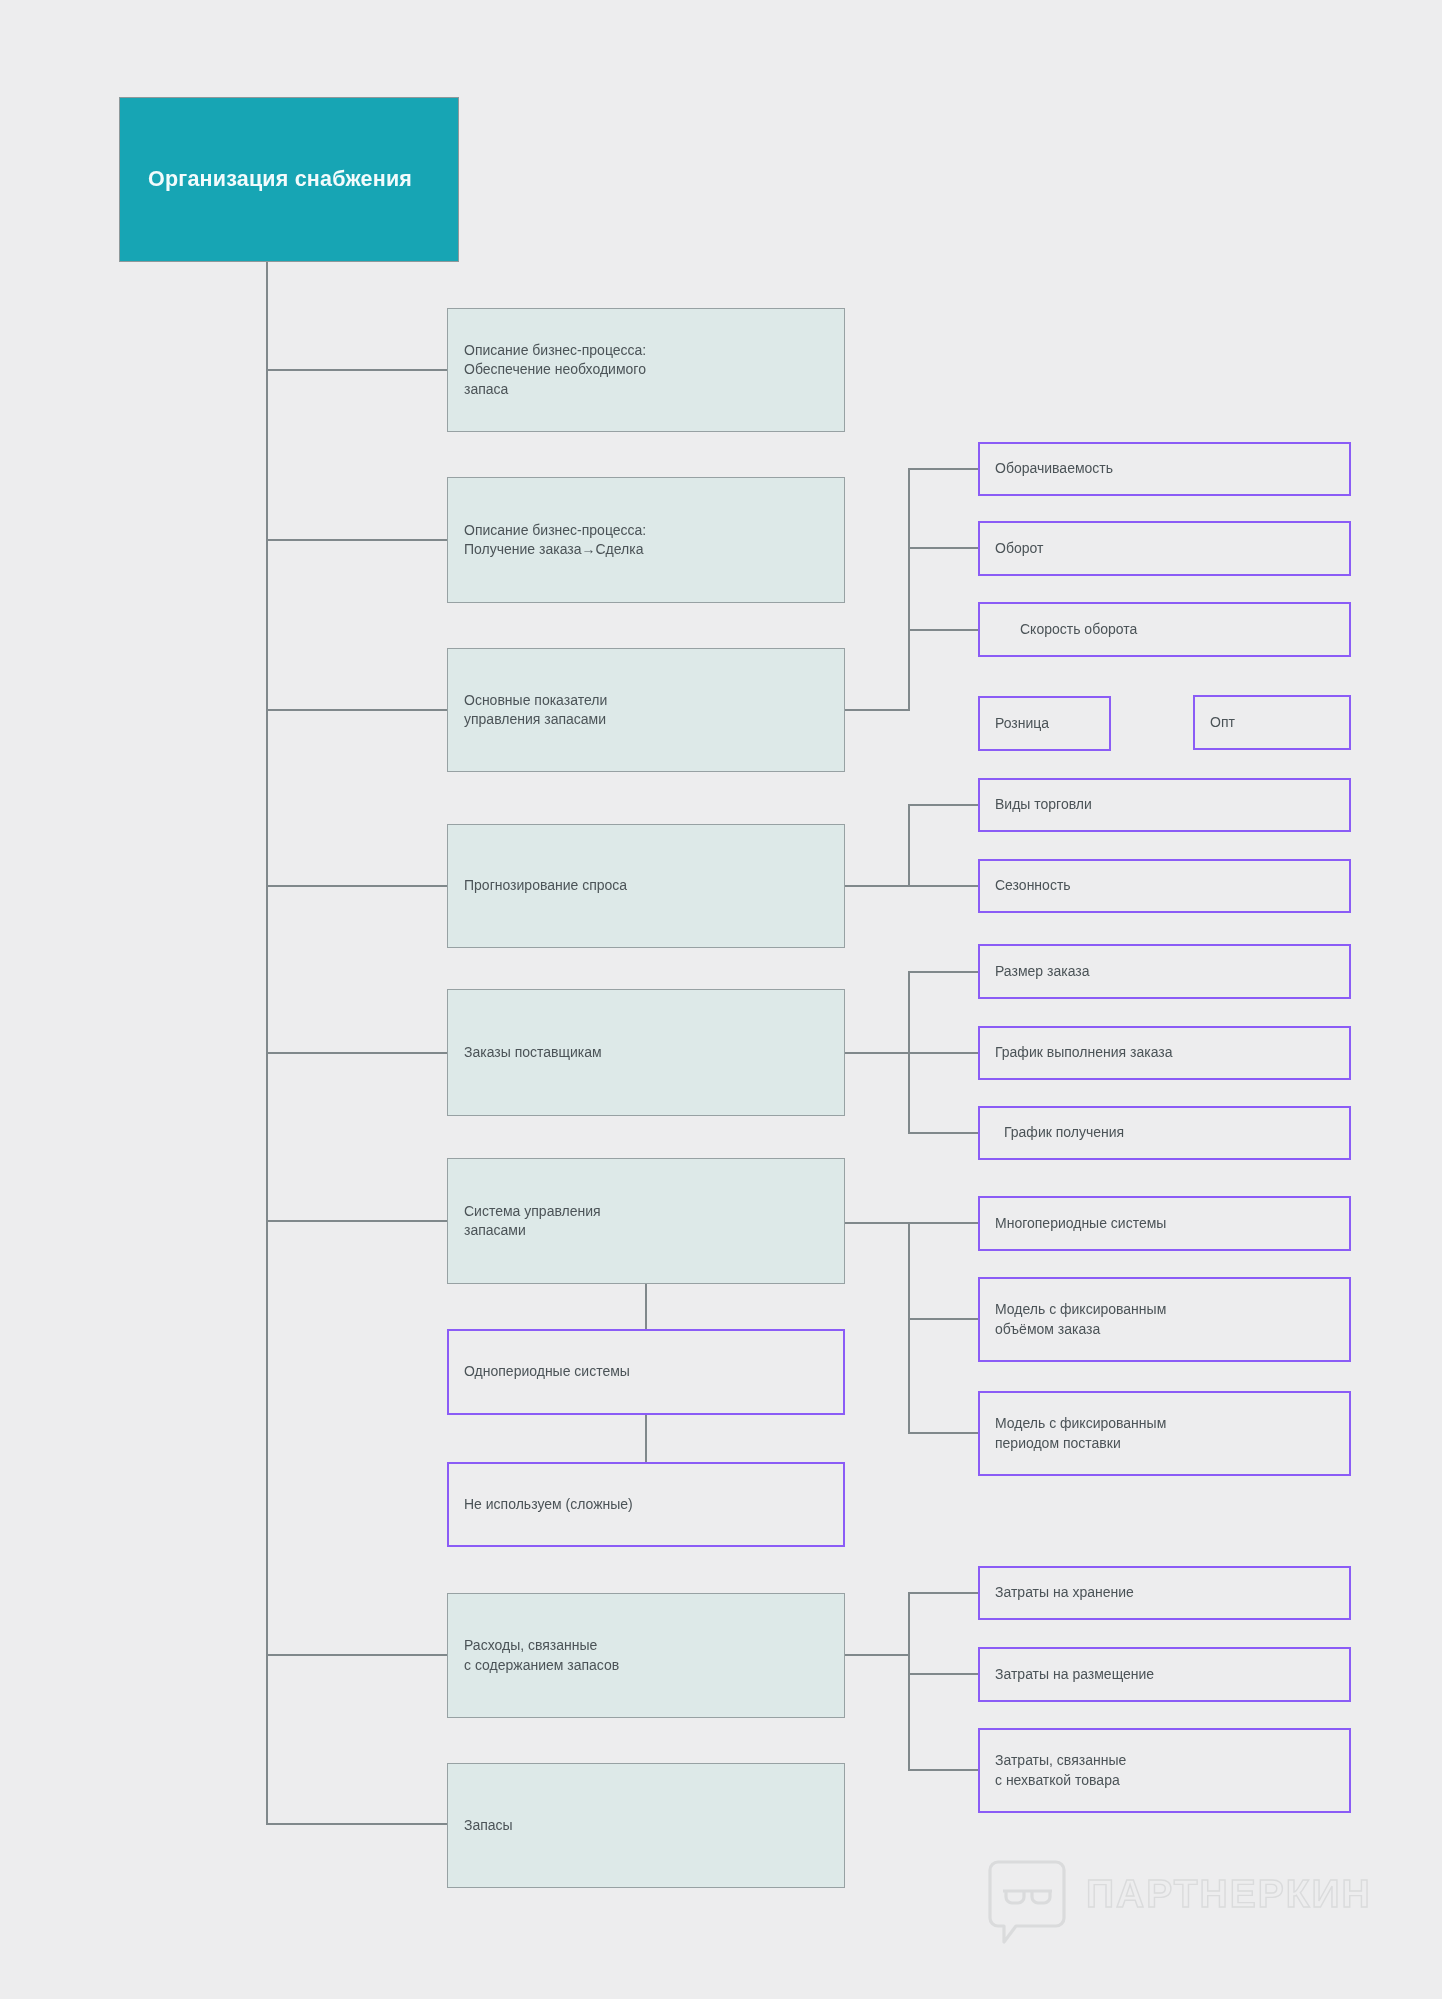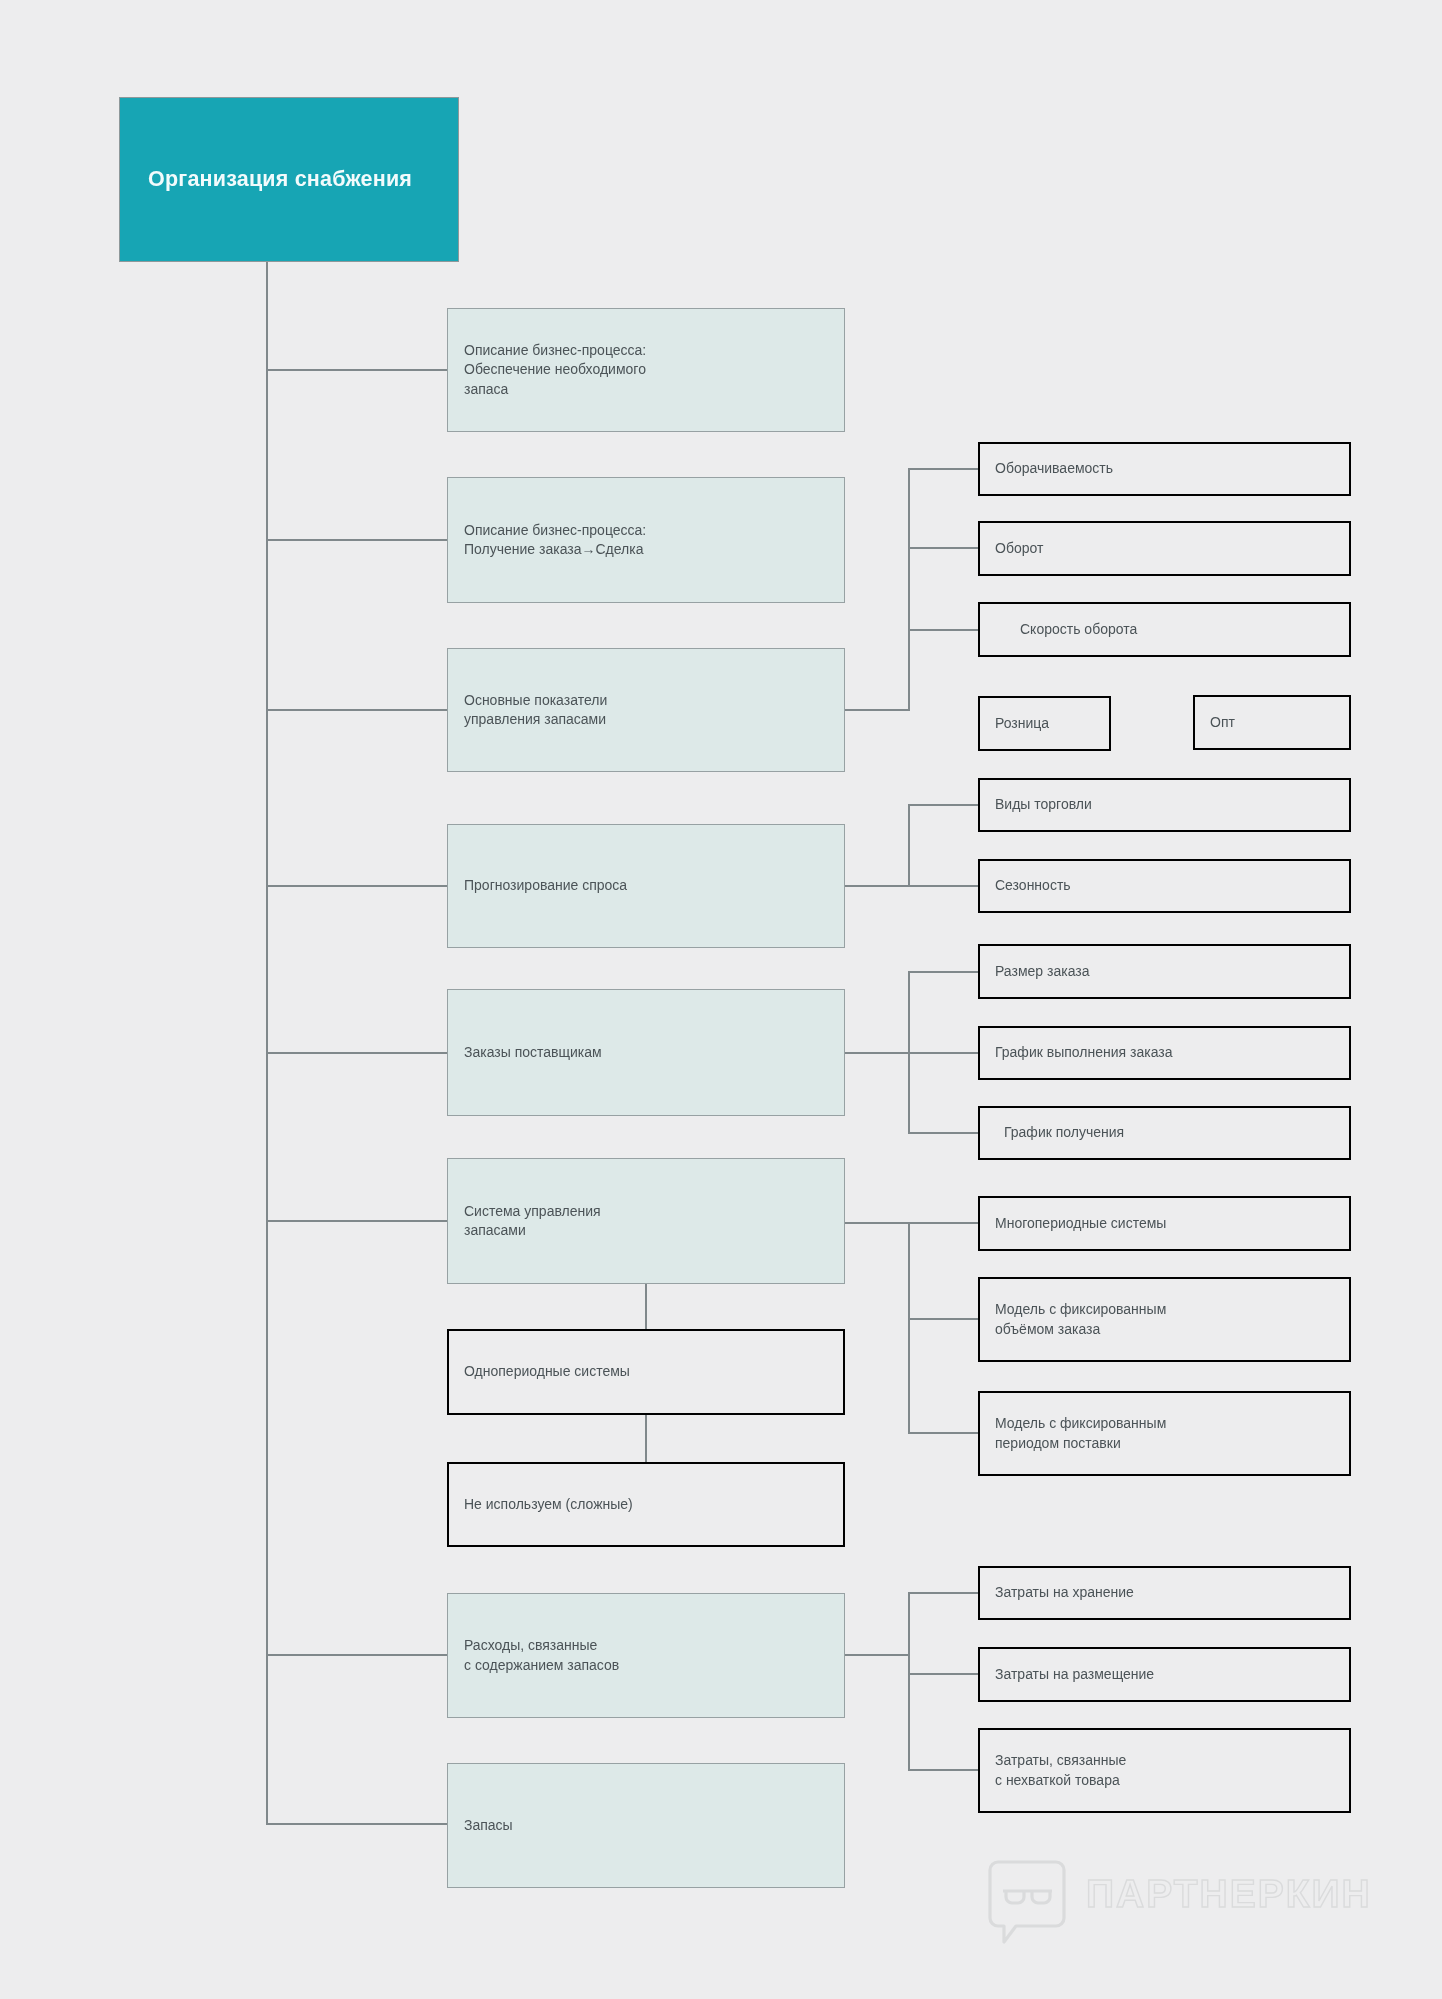--- a/index.html
+++ b/index.html
@@ -8,21 +8,21 @@
   
   .ln{position:absolute;background:#80888b;}
   .h{height:2px;}
   .v{width:2px;}
   
   .box{position:absolute;display:flex;align-items:center;box-sizing:border-box;
        font-size:14px;line-height:1.38;white-space:pre-line;}
   .root{background:#17a5b4;border:1px solid #8e989a;color:#f2fbfc;
         padding-left:28px;font-size:21.5px;font-weight:bold;letter-spacing:.2px;}
   .filled{background:#dde9e8;border:1px solid #97a1a3;padding-left:16px;}
-  .plain{background:#ededee;border:2px solid #000000;padding-left:15px;}
+  .plain{background:#ededee;border:2px solid #8b5cf6;padding-left:15px;}
   .leftcol{left:447px;width:398px;}
   .rightcol{left:978px;width:373px;}
   
   .wm{position:absolute;left:986px;top:1858px;display:flex;align-items:flex-start;}
   .wm-logo{width:84px;height:90px;}
   .wm-text{margin-left:16px;margin-top:14px;font-size:39px;font-weight:bold;
            letter-spacing:2px;color:#e4e5e6;}
   @supports (-webkit-text-stroke: 1px #000){
     .wm-text{color:transparent;-webkit-text-stroke:1.4px #dadbdc;}
   }

